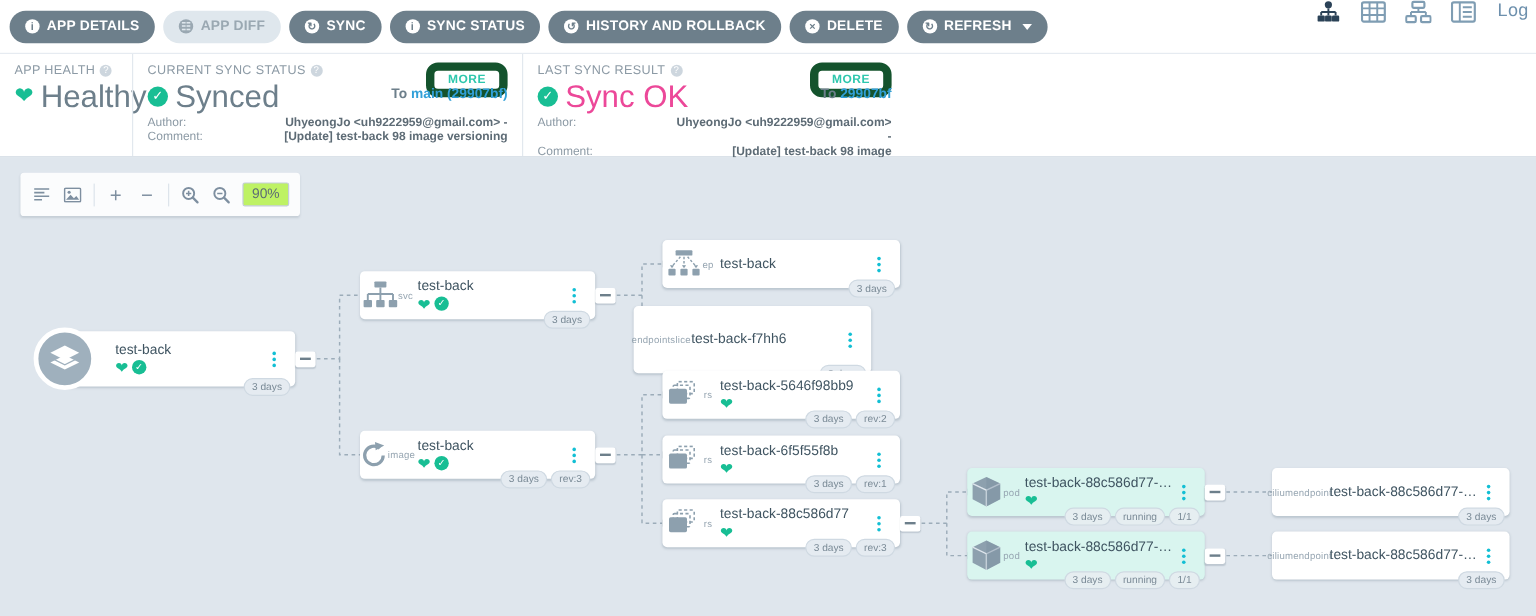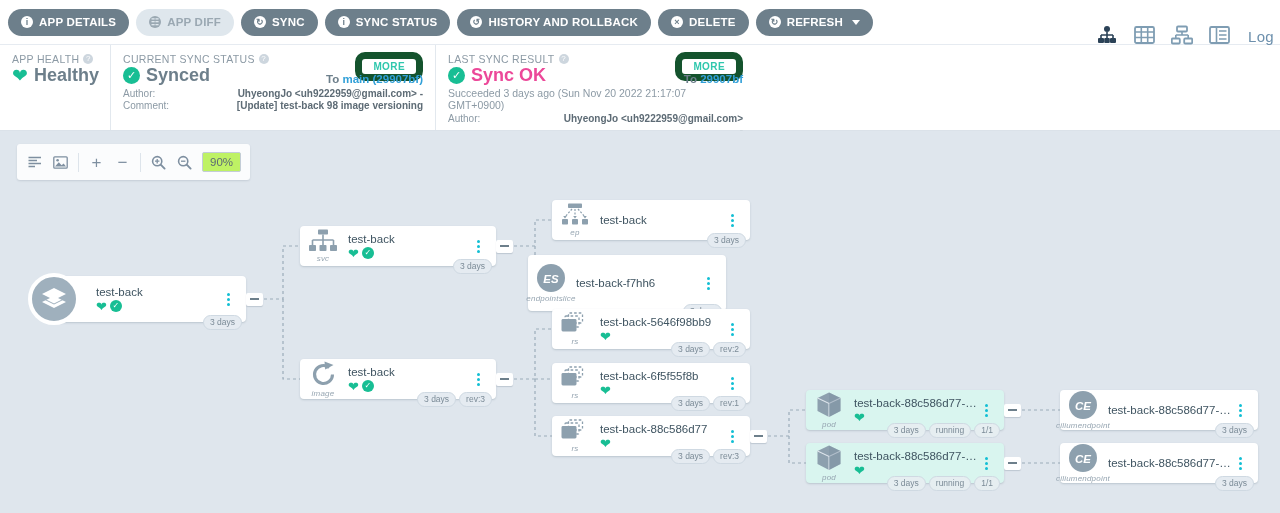--- a/index.html
+++ b/index.html
@@ -39,21 +39,21 @@
   }
   .btn.disabled .ico-circle { background: #9aa8b2; color: #dfe7ed; }
   .caret {
     width: 0; height: 0; margin-left: 3px;
     border-left: 4px solid transparent; border-right: 4px solid transparent;
     border-top: 5px solid #ffffff;
   }
 
   .view-icons {
     position: absolute; right: 0; top: 0; height: 45px;
-    display: flex; align-items: flex-end; gap: 16px;
+    display: flex; align-items: flex-start; gap: 16px;
     padding-right: 4px;
   }
   .view-icons .vi { cursor: pointer; display: flex; align-items: center; }
   .log-label {
     color: #6d90ad; font-size: 15px; letter-spacing: .3px;
     margin-left: 2px; overflow: hidden; width: 28px; white-space: nowrap;
   }
 
   
   .statusbar {
@@ -69,21 +69,21 @@
     font-size: 10.5px; color: #8c9aa5; letter-spacing: .3px;
     display: flex; align-items: center; gap: 4px; text-transform: uppercase;
   }
   .qmark {
     width: 10px; height: 10px; border-radius: 50%;
     background: #cdd6de; color: #ffffff;
     font-size: 8px; display: inline-flex; align-items: center; justify-content: center;
     line-height: 1;
   }
   .s-big { display: flex; align-items: center; gap: 6px; margin-top: 1px; }
-  .s-big-text { font-size: 18px; color: #6d7f8b; font-weight: bold; line-height: 1.1; }
+  .s-big-text { font-size: 26px; color: #6d7f8b; font-weight: normal; line-height: 1.1; }
   .s-big-text.ok { color: #ec4899; }
   .heart { color: #18be94; font-size: 19px; line-height: 1; }
   .checkcircle {
     width: 17px; height: 17px; border-radius: 50%;
     background: #18be94; color: #ffffff;
     font-size: 11px; display: inline-flex; align-items: center; justify-content: center;
     line-height: 1;
   }
   .more-pill {
     position: absolute; right: 12px; top: 7px;
@@ -133,23 +133,22 @@
     display: flex; align-items: center;
   }
   .node.pod { background: #d9f5ef; }
   .node.root { background: transparent; box-shadow: none; }
   .node-inner {
     position: relative; width: 100%; height: 100%;
     display: flex; align-items: center;
   }
   .nicon {
     width: 46px; flex-shrink: 0;
-    display: flex; flex-direction: column; align-items: center; justify-content: flex-start;
+    display: flex; flex-direction: row; align-items: center; justify-content: center;
     color: #8da0ae;
-    font-style: italic;
   }
   .nicon .kindlabel {
     font-size: 8px; color: #97a6b2; margin-top: 1px; letter-spacing: .2px;
     white-space: nowrap;
   }
   .nbody { flex: 1; min-width: 0; padding-left: 2px; }
   .nname {
     font-size: 11.5px; color: #3f5461; white-space: nowrap;
     overflow: hidden; text-overflow: ellipsis;
   }
@@ -312,21 +311,20 @@
       <span class="qmark">?</span>
     </div>
     <div class="s-big">
       <span class="checkcircle">✓</span>
       <span class="s-big-text ok">Sync OK</span>
     </div>
     <div class="more-pill">MORE</div>
     <div class="revline">
       <span>To </span><a href="#">29907bf</a>
     </div>
-    <div class="succ-line">Succeeded 3 days ago (Sun Nov 20 2022 21:17:07 GMT+0900)</div>
     <div class="meta">
       <div class="kv">
         <span class="kv-k">Author:</span>
         <span class="kv-v">UhyeongJo &lt;uh9222959@gmail.com&gt; -</span>
       </div>
       <div class="kv">
         <span class="kv-k">Comment:</span>
         <span class="kv-v">[Update] test-back 98 image versioning</span>
       </div>
     </div>

